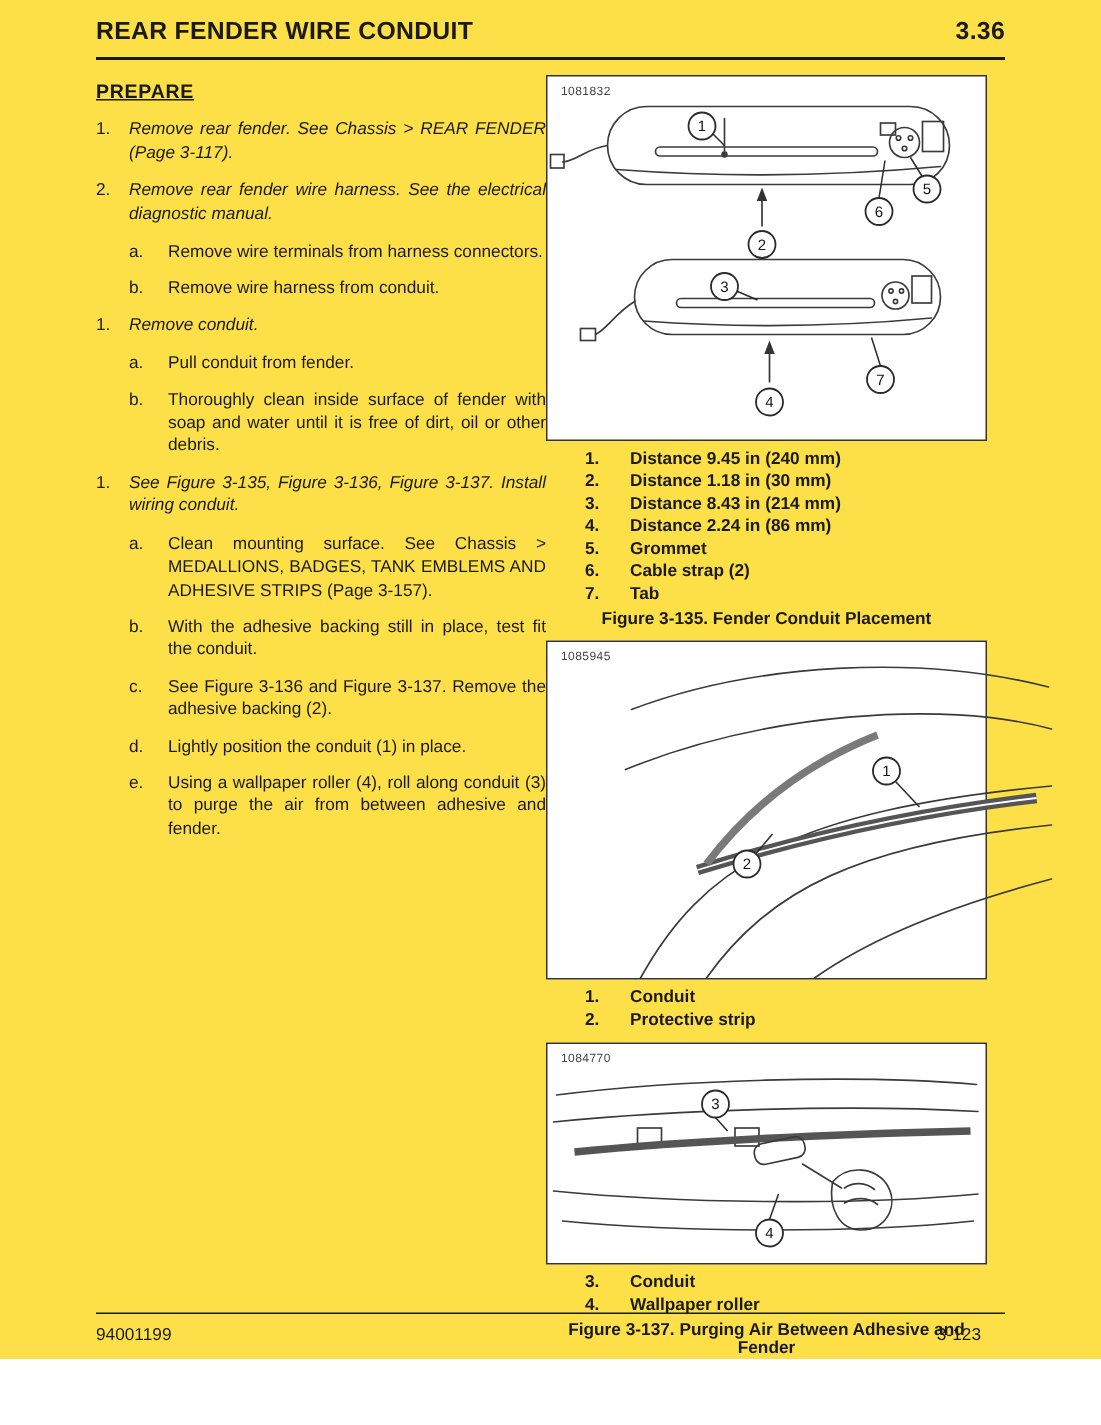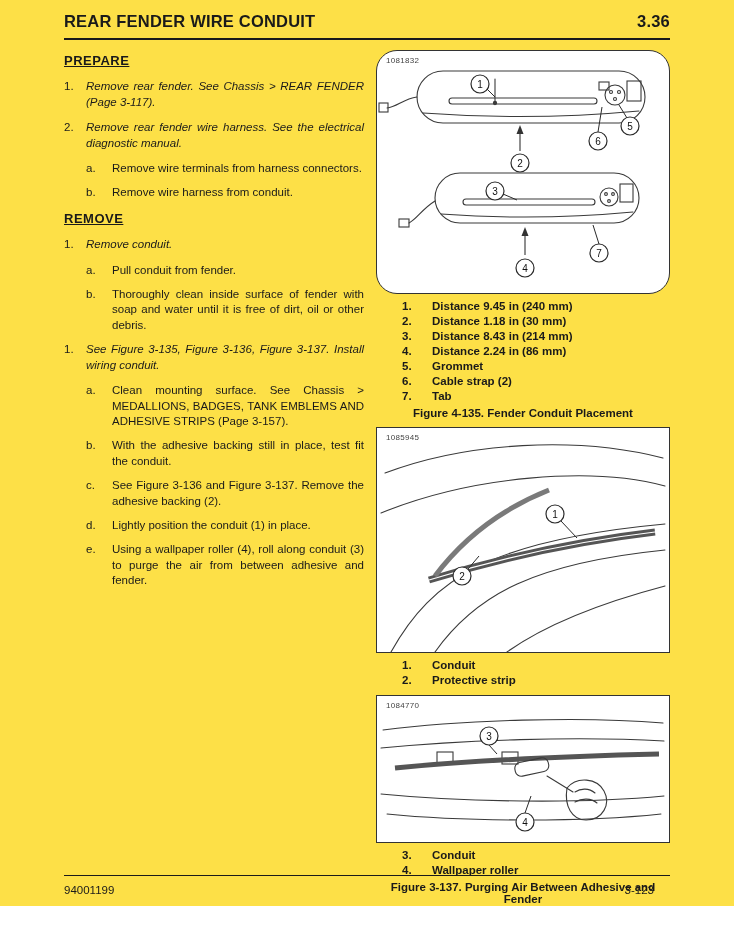--- a/index.html
+++ b/index.html
@@ -6,21 +6,21 @@
   .page {
     position:relative; width:734px; height:906px; background:#fde047;
     font-family:"Liberation Sans", sans-serif; color:#1a1a1a; overflow:hidden;
   }
   .header {
     position:absolute; left:64px; right:64px; top:12px;
     display:flex; justify-content:space-between; align-items:baseline;
     font-weight:bold; font-size:16.5px; letter-spacing:0.2px;
   }
   .header-rule { position:absolute; left:64px; right:64px; top:38px; border-top:2px solid #1a1a1a; }
-  .content { position:absolute; left:64px; top:50px; width:606px; display:flex; gap:12px; }
+  .content { position:absolute; left:64px; top:50px; width:606px; display:flex; gap:0; }
   .left-col { width:300px; font-size:11.5px; line-height:1.34; text-align:justify; }
   .right-col { width:294px; }
 
   h2.sec {
     font-size:13px; font-weight:bold; text-decoration:underline;
     margin:8px 0 10px; letter-spacing:0.5px;
   }
   .sec-block:first-child h2.sec { margin-top:2px; }
   .li  { display:flex; margin:0 0 10px; }
   .li .n  { flex:0 0 22px; }
@@ -81,21 +81,20 @@
           <span class="n">a.</span>
           <span class="t">Remove wire terminals from harness connectors.</span>
         </div>
         <div class="sub">
           <span class="n">b.</span>
           <span class="t">Remove wire harness from conduit.</span>
         </div>
       </section>
 
       <section class="sec-block">
-        <h2 class="sec">REMOVE</h2>
         <div class="li">
           <span class="n">1.</span>
           <span class="t">Remove conduit.</span>
         </div>
         <div class="sub">
           <span class="n">a.</span>
           <span class="t">Pull conduit from fender.</span>
         </div>
         <div class="sub">
           <span class="n">b.</span>
@@ -128,21 +127,21 @@
           <span class="n">e.</span>
           <span class="t">Using a wallpaper roller (4), roll along conduit (3) to purge the air from between adhesive and fender.</span>
         </div>
       </section>
 
     </div>
 
     <div class="right-col">
 
       <figure class="figure" style="margin:0 0 8px;">
-        <div class="fig-box" style="height:242px;border-radius:21px;">
+        <div class="fig-box" style="height:242px;">
           <div class="fig-id">1081832</div>
           <svg viewBox="0 0 291 242" width="291" height="242">
 
             <g class="ln-art">
               <rect x="40" y="20" width="228" height="52" rx="26"></rect>
               <path d="M46,62 Q154,70 262,60"></path>
               <rect x="72" y="47" width="148" height="6" rx="3"></rect>
               <path d="M40,46 C26,48 20,56 10,57"></path>
               <rect x="2" y="52" width="9" height="9"></rect>
               <circle cx="238" cy="44" r="10"></circle>
@@ -234,25 +233,25 @@
             </div>
           <div class="lrow">
               <span class="ln">6.</span>
               <span class="lt">Cable strap (2)</span>
             </div>
           <div class="lrow">
               <span class="ln">7.</span>
               <span class="lt">Tab</span>
             </div>
         </div>
-        <figcaption class="caption">Figure 4-135. Fender Conduit Placement</figcaption>
+        <figcaption class="caption">Figure 3-135. Fender Conduit Placement</figcaption>
       </figure>
 
       <figure class="figure" style="margin:0 0 8px;">
-        <div class="fig-box" style="height:224px;">
+        <div class="fig-box" style="height:224px;padding-left:48px;">
           <div class="fig-id">1085945</div>
           <svg viewBox="0 0 291 224" width="291" height="224">
             <g class="ln-art">
               <path d="M8,45 C90,14 200,8 286,30"></path>
               <path d="M4,85 C95,48 215,38 288,58"></path>
               <path d="M14,224 C55,150 115,112 288,96"></path>
               <path d="M58,224 C100,165 160,135 288,122"></path>
               <path d="M130,224 C175,192 235,172 288,158"></path>
             </g>
             <path class="band" d="M52,152 C130,128 210,112 278,104" stroke-width="7"></path>

